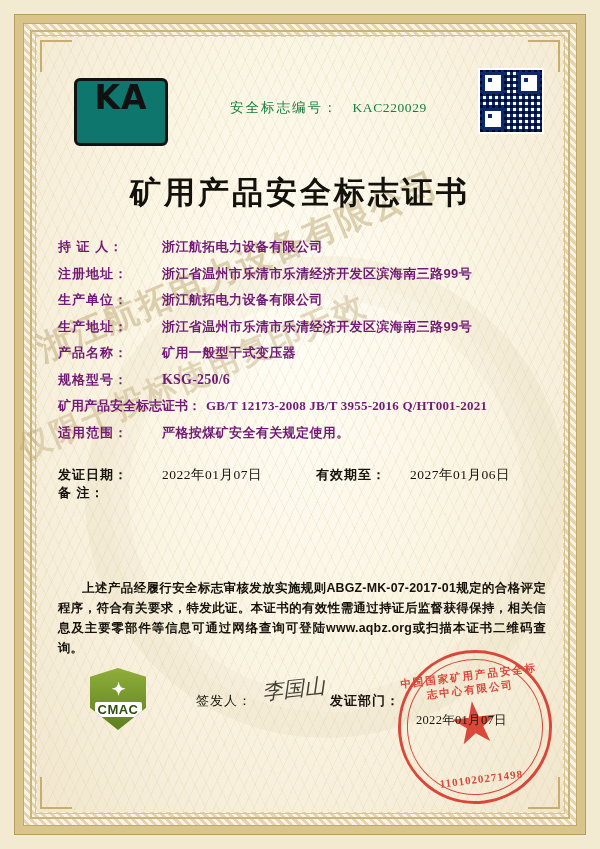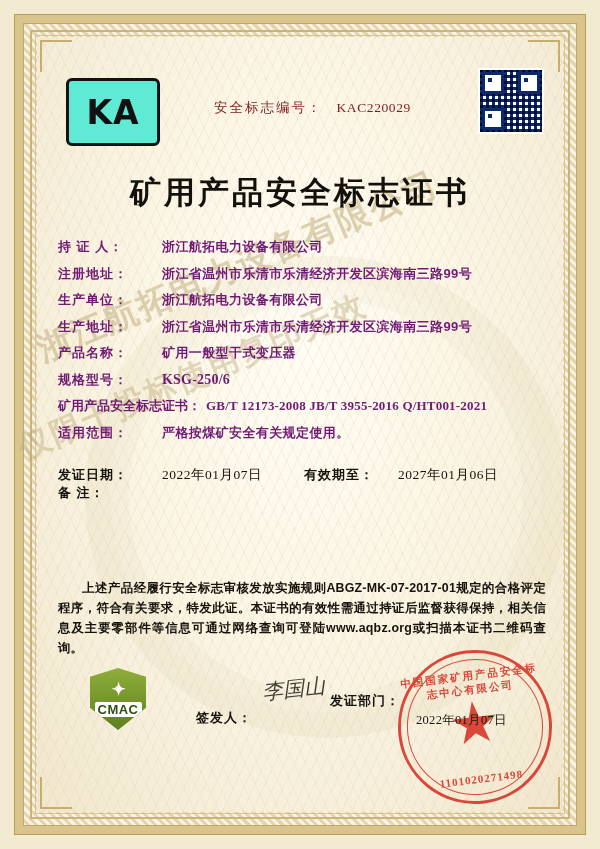--- a/index.html
+++ b/index.html
@@ -86,46 +86,46 @@
     margin-top: -215px;
     border-radius: 50%;
     border: 26px solid rgba(205,186,140,0.12);
     box-shadow: 0 0 0 18px rgba(205,186,140,0.07) inset;
     pointer-events: none;
   }
 
   
   .ka-logo {
     position: absolute;
-    left: 66px;
+    left: 74px;
     top: 78px;
     width: 88px;
     height: 62px;
-    background: #5eead4;
+    background: #0f766e;
     border: 3px solid #111;
     border-radius: 6px;
     display: flex;
-    align-items: center;
+    align-items: flex-start;
     justify-content: center;
   }
   .ka-logo span {
     font-family: "DejaVu Sans", sans-serif;
     font-weight: 700;
     font-size: 33px;
     letter-spacing: 1px;
     color: #111;
     line-height: 1;
   }
 
   .cert-no {
     position: absolute;
-    left: 214px;
+    left: 230px;
     top: 99px;
     font-size: 13.5px;
-    color: #7f1d1d;
+    color: #15803d;
     letter-spacing: 0.5px;
     white-space: nowrap;
   }
   .cert-no .lbl { letter-spacing: 2px; }
   .cert-no .val {
     font-family: "Liberation Serif", serif;
     margin-left: 14px;
     letter-spacing: 0.6px;
   }
 
@@ -227,21 +227,21 @@
     flex: 0 0 104px;
     letter-spacing: 1px;
     font-weight: 700;
   }
   .date-row .dval {
     font-family: "Liberation Serif", serif;
     font-size: 13.5px;
     letter-spacing: 0.5px;
   }
   .date-row .label2 {
-    margin-left: 42px;
+    margin-left: 54px;
     letter-spacing: 1px;
     font-weight: 700;
   }
   .date-row .dval2 {
     font-family: "Liberation Serif", serif;
     font-size: 13.5px;
     margin-left: 24px;
     letter-spacing: 0.5px;
   }
   .remark-row {
@@ -330,24 +330,23 @@
     color: #2f4d0d;
     padding: 0 3px;
     border-radius: 2px;
   }
 
   .signer-label {
     position: absolute;
     left: 196px;
     top: 692px;
     font-size: 13px;
-    font-weight: 700;
+    font-weight: 400;
     letter-spacing: 1px;
     color: #15120c;
-    margin-top: 17px;
   }
   .signature {
     position: absolute;
     left: 262px;
     top: 675px;
     font-family: "Liberation Serif", serif;
     font-size: 21px;
     color: #23201a;
     transform: rotate(-6deg);
     opacity: 0.85;

